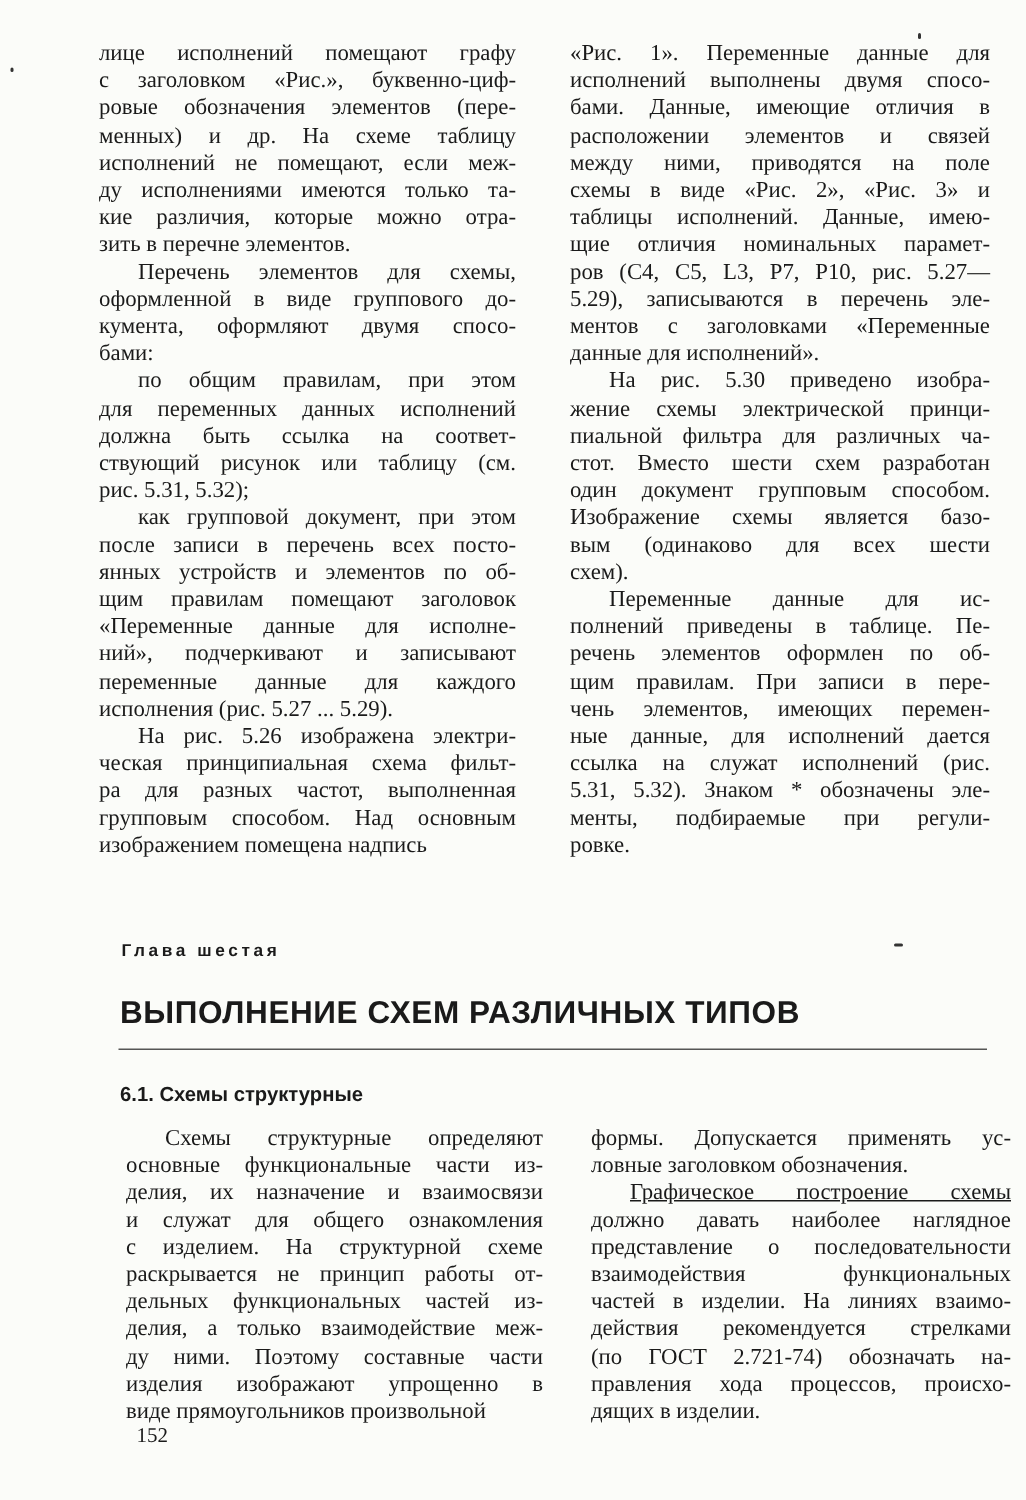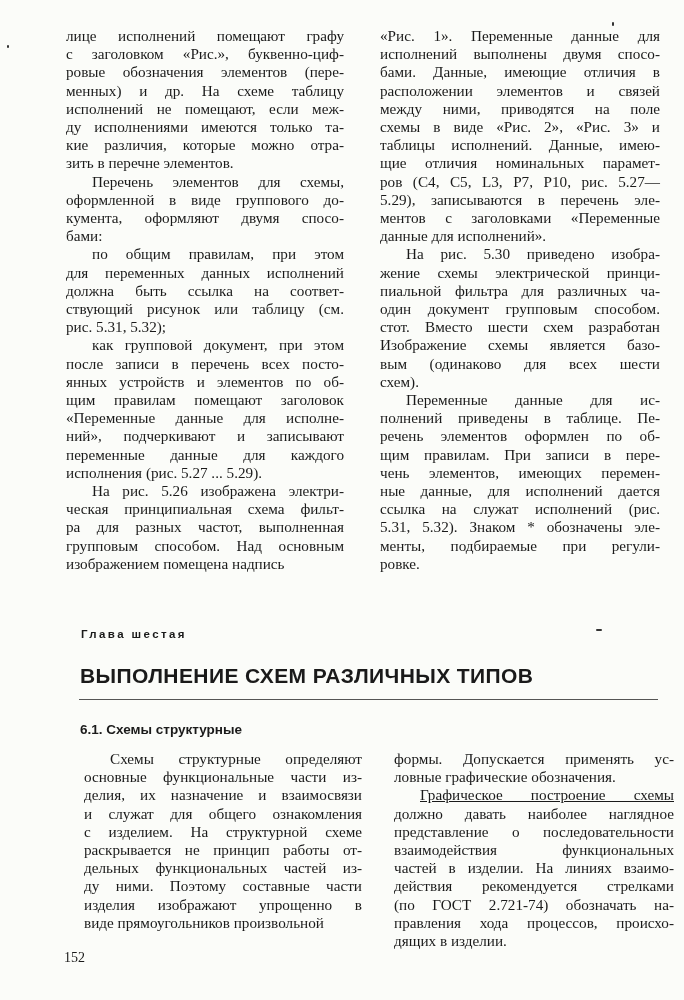--- a/index.html
+++ b/index.html
@@ -72,21 +72,21 @@
     }
     .section-title {
       position: absolute;
       left: 80px; top: 722px;
       font-family: "Liberation Sans", "DejaVu Sans", sans-serif;
       font-weight: bold;
       font-size: 13.5px;
     }
     .page-number {
       position: absolute;
-      left: 64px; top: 950px;
+      left: 91px; top: 950px;
       font-size: 14px;
     }
     .speck {
       position: absolute;
       background: #333;
       border-radius: 1px;
     }
   </style>
 </head>
 <body>
@@ -151,22 +151,22 @@
         <span class="line">щие отличия номинальных парамет-</span>
         <span class="line">ров (C4, C5, L3, P7, P10, рис. 5.27—</span>
         <span class="line">5.29), записываются в перечень эле-</span>
         <span class="line">ментов с заголовками «Переменные</span>
         <span class="line last">данные для исполнений».</span>
       </p>
       <p>
         <span class="line" style="padding-left: 26px;">На рис. 5.30 приведено изобра-</span>
         <span class="line">жение схемы электрической принци-</span>
         <span class="line">пиальной фильтра для различных ча-</span>
+        <span class="line">стот. Вместо шести схем разработан</span>
         <span class="line">один документ групповым способом.</span>
-        <span class="line">стот. Вместо шести схем разработан</span>
         <span class="line">Изображение схемы является базо-</span>
         <span class="line">вым (одинаково для всех шести</span>
         <span class="line last">схем).</span>
       </p>
       <p>
         <span class="line" style="padding-left: 26px;">Переменные данные для ис-</span>
         <span class="line">полнений приведены в таблице. Пе-</span>
         <span class="line">речень элементов оформлен по об-</span>
         <span class="line">щим правилам. При записи в пере-</span>
         <span class="line">чень элементов, имеющих перемен-</span>
@@ -185,29 +185,30 @@
 
   <div class="col col-bot-left">
       <p>
         <span class="line" style="padding-left: 26px;">Схемы структурные определяют</span>
         <span class="line">основные функциональные части из-</span>
         <span class="line">делия, их назначение и взаимосвязи</span>
         <span class="line">и служат для общего ознакомления</span>
         <span class="line">с изделием. На структурной схеме</span>
         <span class="line">раскрывается не принцип работы от-</span>
         <span class="line">дельных функциональных частей из-</span>
+        <span class="line">делия, а только взаимодействие меж-</span>
         <span class="line">ду ними. Поэтому составные части</span>
         <span class="line">изделия изображают упрощенно в</span>
         <span class="line last">виде прямоугольников произвольной</span>
       </p>
     </div>
   <div class="col col-bot-right">
       <p>
         <span class="line">формы. Допускается применять ус-</span>
-        <span class="line last">ловные графические обозначения.</span>
+        <span class="line last">ловные заголовком обозначения.</span>
       </p>
       <p>
         <span class="line" style="padding-left: 26px; text-decoration: underline;">Графическое построение схемы</span>
         <span class="line">должно давать наиболее наглядное</span>
         <span class="line">представление о последовательности</span>
         <span class="line">взаимодействия функциональных</span>
         <span class="line">частей в изделии. На линиях взаимо-</span>
         <span class="line">действия рекомендуется стрелками</span>
         <span class="line">(по ГОСТ 2.721-74) обозначать на-</span>
         <span class="line">правления хода процессов, происхо-</span>

